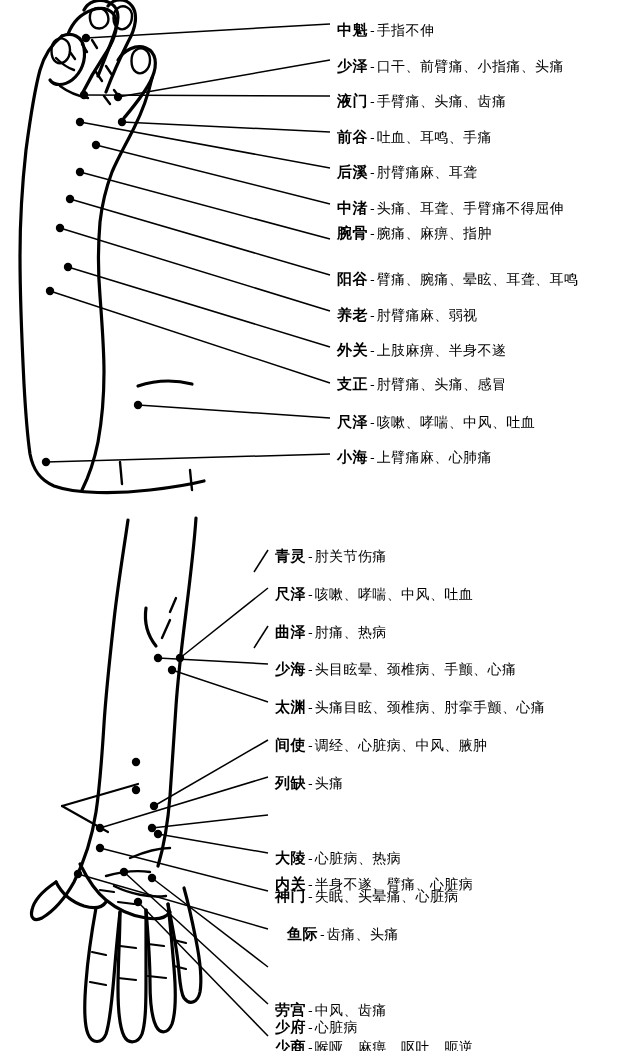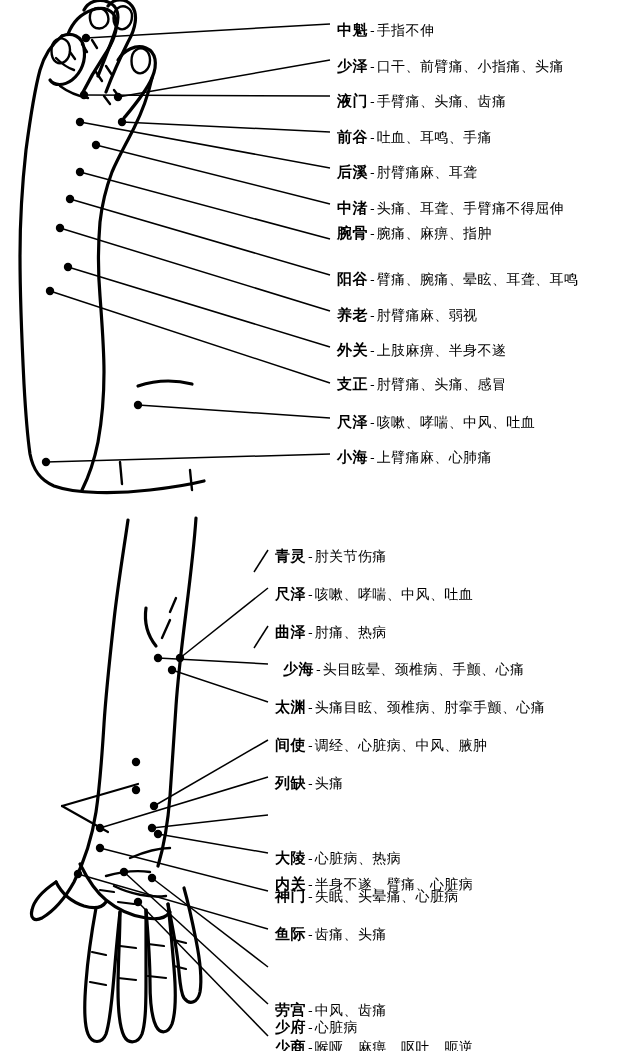--- a/index.html
+++ b/index.html
@@ -225,26 +225,26 @@
       <div class="label" style="left: 337px; top: 306.8px;"><span class="pt">养老</span><span class="sep">-</span><span class="ind">肘臂痛麻、弱视</span></div>
       <div class="label" style="left: 337px; top: 342.4px;"><span class="pt">外关</span><span class="sep">-</span><span class="ind">上肢麻痹、半身不遂</span></div>
       <div class="label" style="left: 337px; top: 376px;"><span class="pt">支正</span><span class="sep">-</span><span class="ind">肘臂痛、头痛、感冒</span></div>
       <div class="label" style="left: 337px; top: 413.6px;"><span class="pt">尺泽</span><span class="sep">-</span><span class="ind">咳嗽、哮喘、中风、吐血</span></div>
       <div class="label" style="left: 337px; top: 449.2px;"><span class="pt">小海</span><span class="sep">-</span><span class="ind">上臂痛麻、心肺痛</span></div>
     </div>
   <div id="labels-lower">
       <div class="label" style="left: 275px; top: 548px; text-align: right;"><span class="pt">青灵</span><span class="sep">-</span><span class="ind">肘关节伤痛</span></div>
       <div class="label" style="left: 275px; top: 585.8px;"><span class="pt">尺泽</span><span class="sep">-</span><span class="ind">咳嗽、哮喘、中风、吐血</span></div>
       <div class="label" style="left: 275px; top: 623.6px;"><span class="pt">曲泽</span><span class="sep">-</span><span class="ind">肘痛、热病</span></div>
-      <div class="label" style="left: 275px; top: 661.4px; margin-left: 8px;"><span class="pt">少海</span><span class="sep">-</span><span class="ind">头目眩晕、颈椎病、手颤、心痛</span></div>
+      <div class="label" style="left: 275px; top: 661.4px;"><span class="pt">少海</span><span class="sep">-</span><span class="ind">头目眩晕、颈椎病、手颤、心痛</span></div>
       <div class="label" style="left: 275px; top: 699.2px;"><span class="pt">太渊</span><span class="sep">-</span><span class="ind">头痛目眩、颈椎病、肘挛手颤、心痛</span></div>
       <div class="label" style="left: 275px; top: 737px;"><span class="pt">间使</span><span class="sep">-</span><span class="ind">调经、心脏病、中风、腋肿</span></div>
       <div class="label" style="left: 275px; top: 774.8px;"><span class="pt">列缺</span><span class="sep">-</span><span class="ind">头痛</span></div>
       <div class="label" style="left: 275px; top: 828px; margin-top: 48px;"><span class="pt">内关</span><span class="sep">-</span><span class="ind">半身不遂、臂痛、心脏病</span></div>
       <div class="label" style="left: 275px; top: 850.4px;"><span class="pt">大陵</span><span class="sep">-</span><span class="ind">心脏病、热病</span></div>
       <div class="label" style="left: 275px; top: 888.2px;"><span class="pt">神门</span><span class="sep">-</span><span class="ind">失眠、头晕痛、心脏病</span></div>
-      <div class="label" style="left: 275px; top: 926px;"><span class="pt">鱼际</span><span class="sep">-</span><span class="ind">齿痛、头痛</span></div>
+      <div class="label" style="left: 287px; top: 926px;"><span class="pt">鱼际</span><span class="sep">-</span><span class="ind">齿痛、头痛</span></div>
       <div class="label" style="left: 275px; top: 1019px;"><span class="pt">少府</span><span class="sep">-</span><span class="ind">心脏病</span></div>
       <div class="label" style="left: 275px; top: 1001.6px;"><span class="pt">劳宫</span><span class="sep">-</span><span class="ind">中风、齿痛</span></div>
       <div class="label" style="left: 275px; top: 1039.4px;"><span class="pt">少商</span><span class="sep">-</span><span class="ind">喉哑、麻痹、呕吐、呃逆</span></div>
     </div>
 
 </div>
 
 </body></html>

